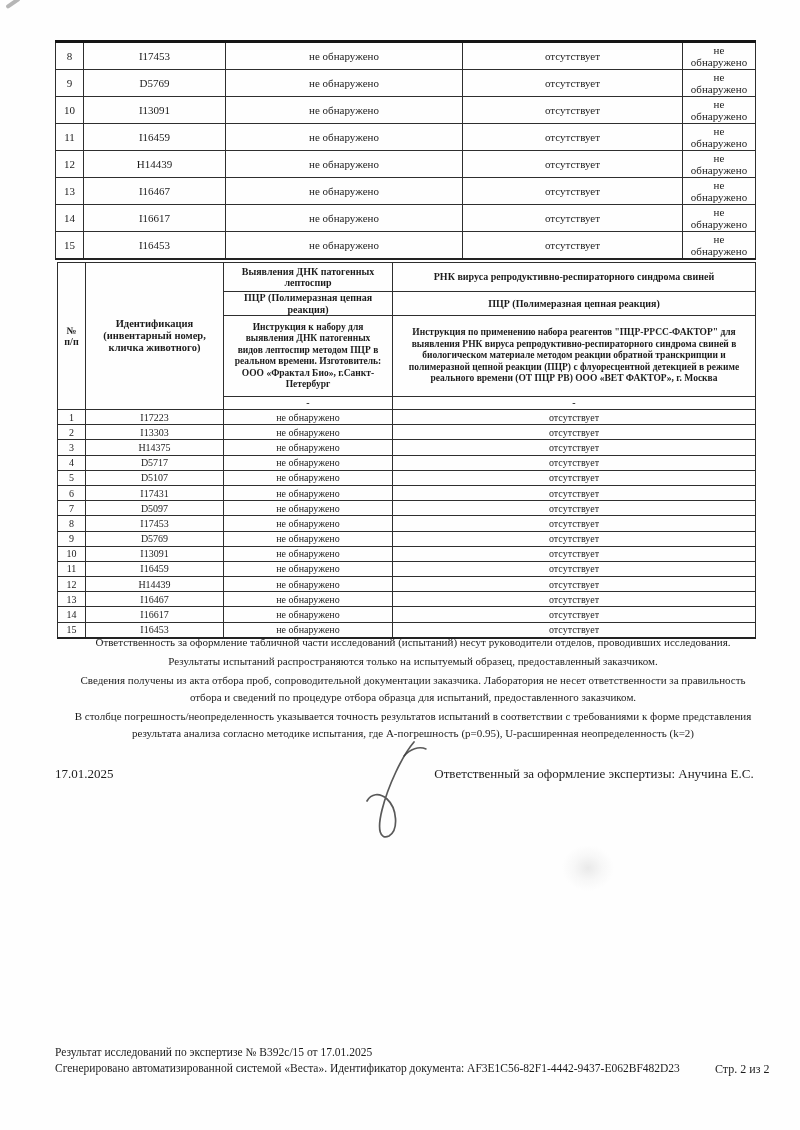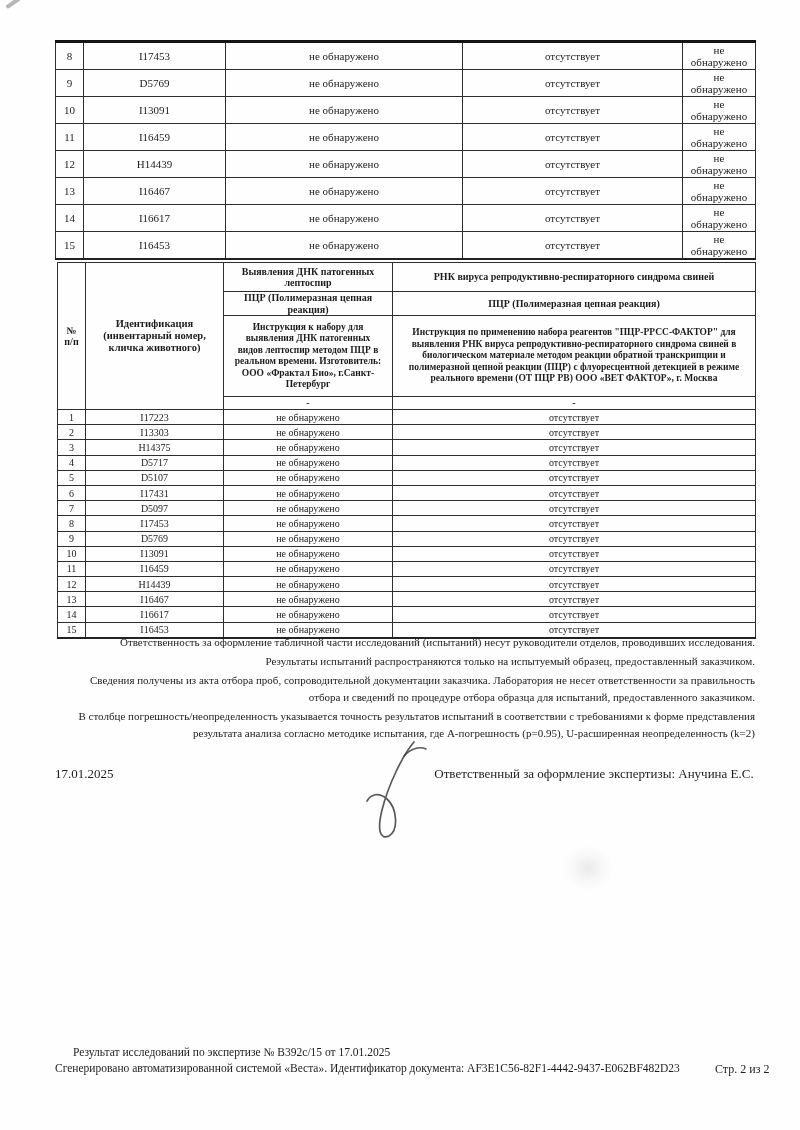--- a/index.html
+++ b/index.html
@@ -21,28 +21,28 @@
   .t2 thead td{font-weight:bold;}
   .h-test td{height:28px;font-size:10px;line-height:11.5px;}
   .h-method td{height:23px;font-size:10px;line-height:11.5px;}
   .h-instr td{height:76px;font-size:9.5px;line-height:11.5px;padding:2px 8px;}
   .h-norm td{height:12px;font-size:10px;line-height:10px;}
   .t2 thead td.hd-num{font-size:10px;line-height:11px;}
   .t2 thead td.hd-id{font-size:10.5px;line-height:12px;padding:16px 10px;}
   .t2 tbody td{height:14.2px;font-size:10px;line-height:11px;}
   
   .notes{position:absolute;left:55px;top:634px;width:700px;}
-  .notes p{margin:0 0 2px 16px;font-size:11px;line-height:17px;text-align:right;}
+  .notes p{margin:0 0 2px 16px;font-size:11px;line-height:17px;text-align:center;}
   
   .date{position:absolute;left:55px;top:766px;font-size:13px;}
   .responsible{position:absolute;left:428px;top:766px;width:332px;font-size:13px;
                line-height:15px;text-align:center;}
   .signature{position:absolute;left:346px;top:738px;width:88px;height:104px;}
   
-  .footer-l1{position:absolute;left:73px;top:1046px;font-size:11.5px;}
+  .footer-l1{position:absolute;left:55px;top:1046px;font-size:11.5px;}
   .footer-l2{position:absolute;left:55px;top:1062px;font-size:11.5px;width:640px;
              white-space:nowrap;}
   .page-num{position:absolute;left:715px;top:1062px;font-size:12px;}
   
   .artifact-corner{position:absolute;left:5px;top:1px;width:16px;height:4px;
      background:#8f8f8f;transform:rotate(-35deg);border-radius:2px;opacity:.65;}
   .smudge{position:absolute;left:562px;top:845px;width:52px;height:46px;
      background:radial-gradient(closest-side,#d9d9d9 0%,rgba(230,230,230,.5) 55%,transparent 100%);
      opacity:.55;}
 </style>

